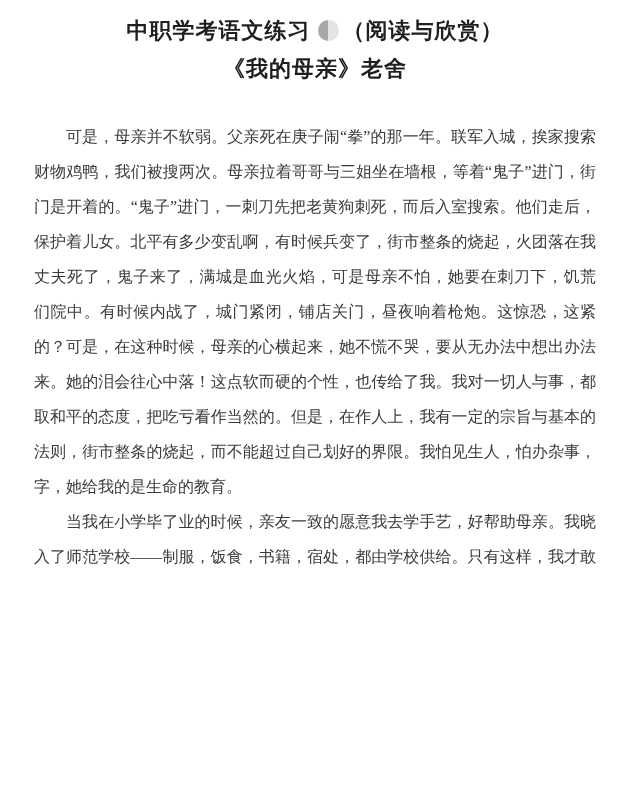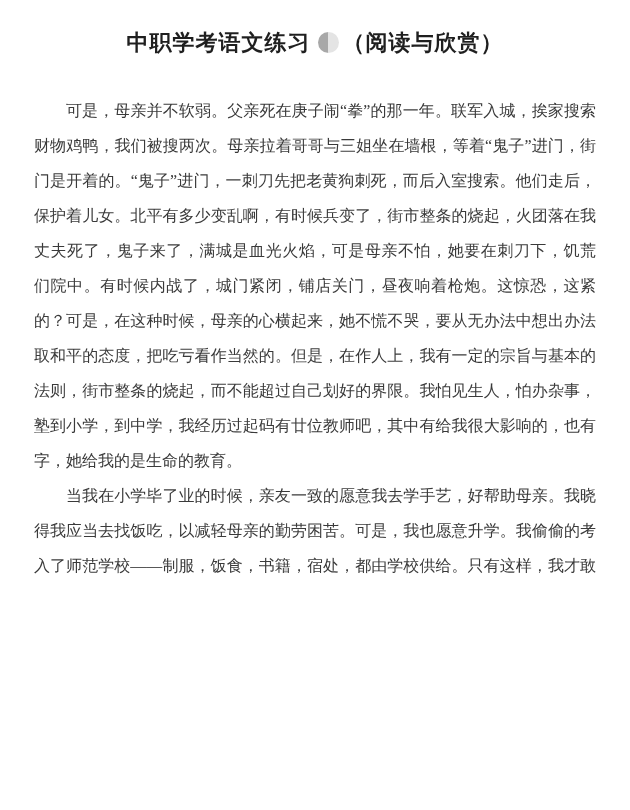--- a/index.html
+++ b/index.html
@@ -10,21 +10,21 @@
   .page {
     position: relative;
     width: 630px;
     height: 810px;
     background: #ffffff;
     overflow: hidden;
     font-family: "Liberation Serif", "DejaVu Serif", serif;
     color: #3a3a3a;
   }
   .title-block {
-    padding-top: 24px;
+    padding-top: 12px;
     text-align: center;
     color: #1f1f1f;
     font-weight: 700;
   }
   .title-line {
     font-size: 22px;
     line-height: 38px;
     letter-spacing: 1px;
   }
   .half-circle {
@@ -56,32 +56,32 @@
 </style>
 </head>
 <body>
 
 <div class="page">
 
   <div class="title-block">
     <div class="title-line">
       <span>中职学考语文练习</span><span class="half-circle"></span><span>（阅读与欣赏）</span>
     </div>
+    <div class="title-line">《我的母亲》老舍</div>
   </div>
 
   <div class="article">
     <div class="line first">可是，母亲并不软弱。父亲死在庚子闹“拳”的那一年。联军入城，挨家搜索</div>
     <div class="line">财物鸡鸭，我们被搜两次。母亲拉着哥哥与三姐坐在墙根，等着“鬼子”进门，街</div>
     <div class="line">门是开着的。“鬼子”进门，一刺刀先把老黄狗刺死，而后入室搜索。他们走后，</div>
     <div class="line">保护着儿女。北平有多少变乱啊，有时候兵变了，街市整条的烧起，火团落在我</div>
     <div class="line">丈夫死了，鬼子来了，满城是血光火焰，可是母亲不怕，她要在刺刀下，饥荒中，</div>
     <div class="line">们院中。有时候内战了，城门紧闭，铺店关门，昼夜响着枪炮。这惊恐，这紧张，</div>
     <div class="line">的？可是，在这种时候，母亲的心横起来，她不慌不哭，要从无办法中想出办法</div>
+    <div class="line">来。她的泪会往心中落！这点软而硬的个性，也传给了我。我对一切人与事，都</div>
     <div class="line">取和平的态度，把吃亏看作当然的。但是，在作人上，我有一定的宗旨与基本的</div>
     <div class="line">法则，街市整条的烧起，而不能超过自己划好的界限。我怕见生人，怕办杂事，</div>
-    <div class="line">塾到小学，到中学，我经历过起码有廿位教师吧，其中有给我很大影响的，也有</div>
     <div class="line para-end">字，她给我的是生命的教育。</div>
     <div class="line first">当我在小学毕了业的时候，亲友一致的愿意我去学手艺，好帮助母亲。我晓</div>
-    <div class="line">得我应当去找饭吃，以减轻母亲的勤劳困苦。可是，我也愿意升学。我偷偷的考</div>
     <div class="line">入了师范学校——制服，饭食，书籍，宿处，都由学校供给。只有这样，我才敢</div>
   </div>
 
 </div>
 
 </body></html>

